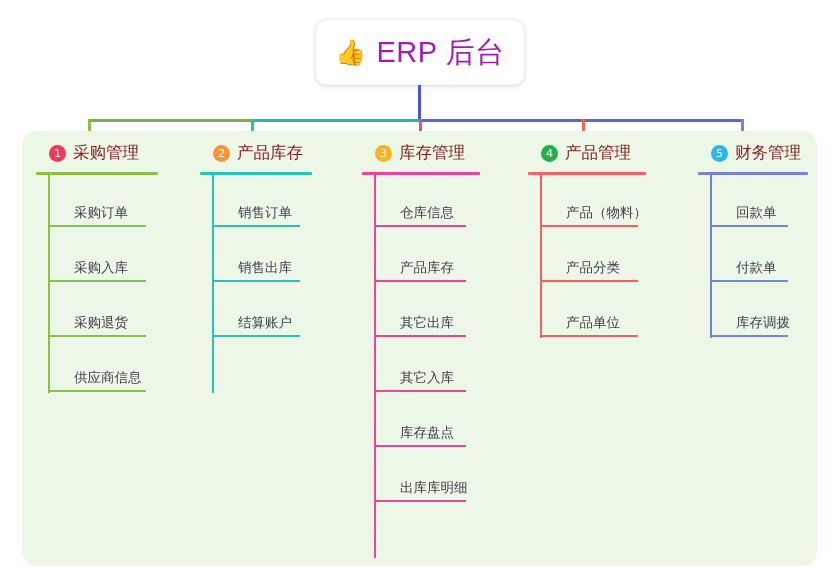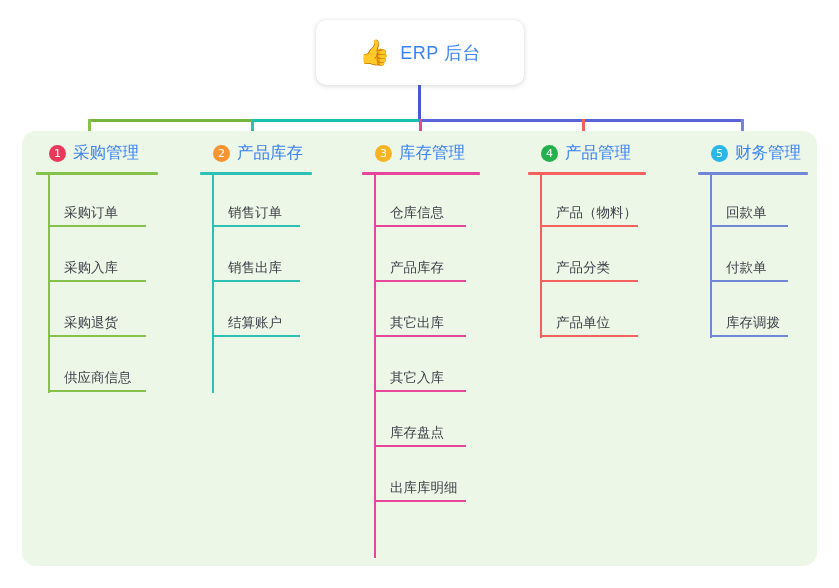--- a/index.html
+++ b/index.html
@@ -31,22 +31,22 @@
     justify-content: center;
     gap: 10px;
     box-sizing: border-box;
   }
   #root-card .thumb {
     font-size: 25px;
     line-height: 1;
     display: inline-block;
   }
   #root-card .root-title {
-    font-size: 18px;
-    color: #3b82f6;
+    font-size: 29px;
+    color: #a21caf;
     letter-spacing: 0.5px;
     white-space: nowrap;
   }
 
   
   .conn {
     position: absolute;
   }
 
   
@@ -78,21 +78,21 @@
     border-radius: 50%;
     color: #ffffff;
     font-size: 11px;
     line-height: 17px;
     text-align: center;
     font-family: "DejaVu Sans", sans-serif;
     flex: none;
   }
   .col-title {
     font-size: 16.5px;
-    color: #3b82f6;
+    color: #7f1d1d;
     white-space: nowrap;
   }
   .head-rule {
     height: 3px;
     margin-top: 6px;
     border-radius: 1px;
   }
 
   
   .items {
@@ -104,21 +104,21 @@
     left: 12px;
     top: 0;
     width: 2px;
   }
   .item {
     position: relative;
     height: 55px;
   }
   .item-label {
     position: absolute;
-    left: 28px;
+    left: 38px;
     bottom: 8px;
     font-size: 13.5px;
     color: #3a3f47;
     white-space: nowrap;
   }
   .item-rule {
     position: absolute;
     left: 12px;
     bottom: 3px;
     height: 2px;

